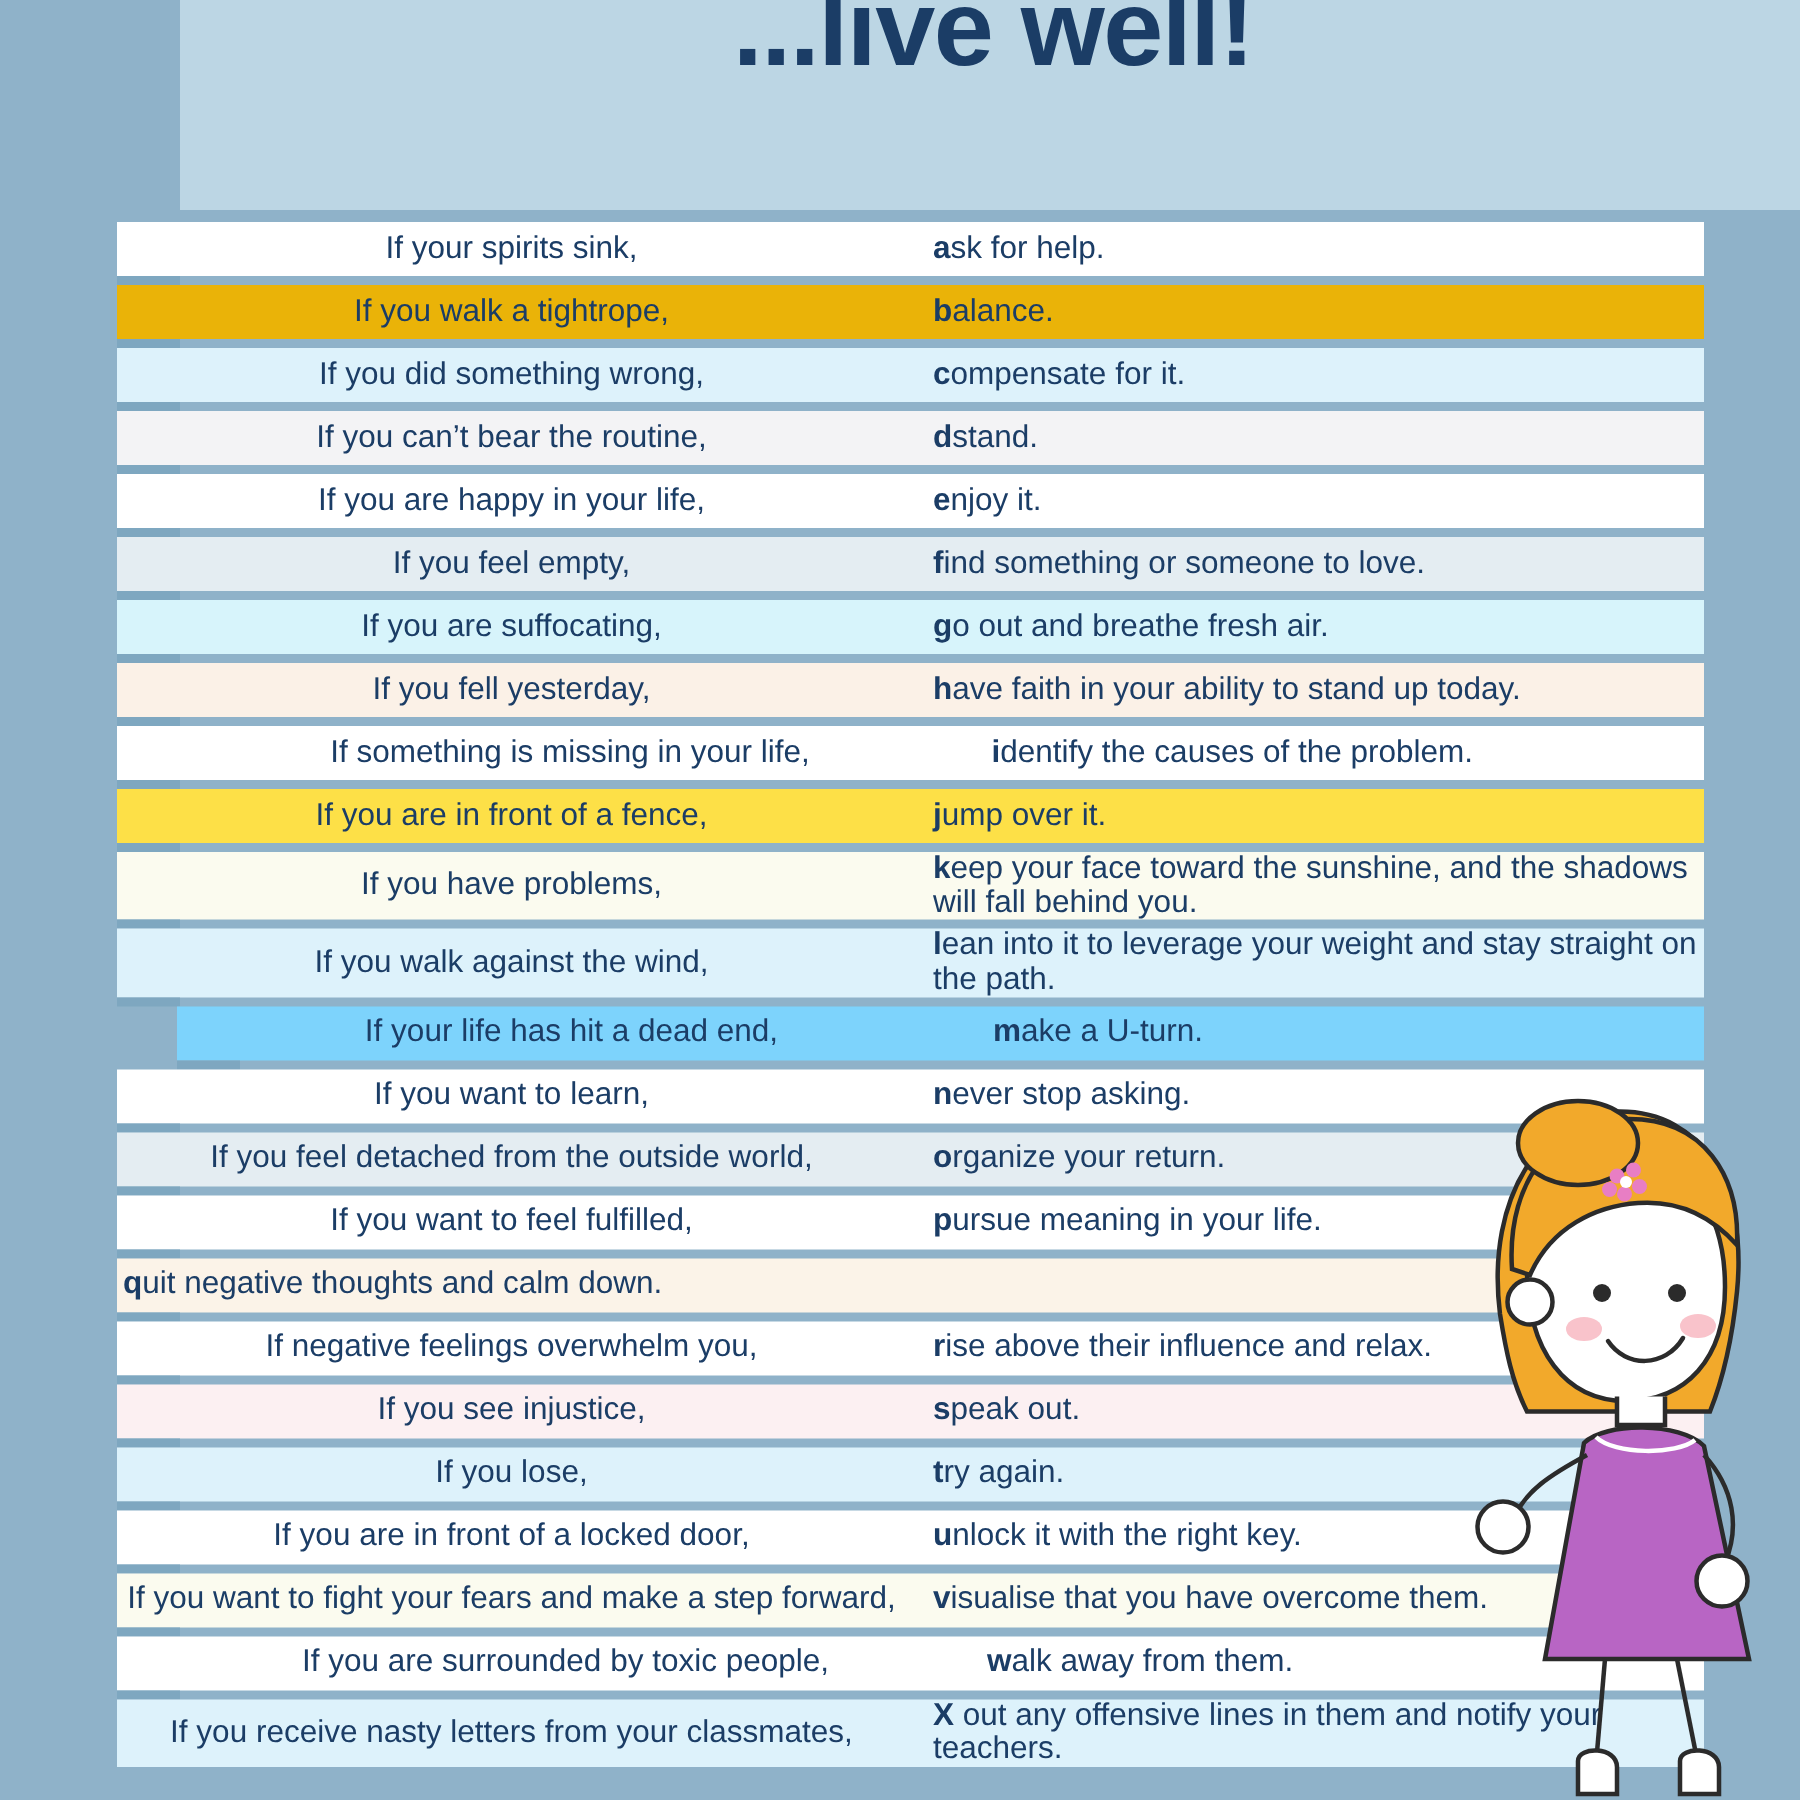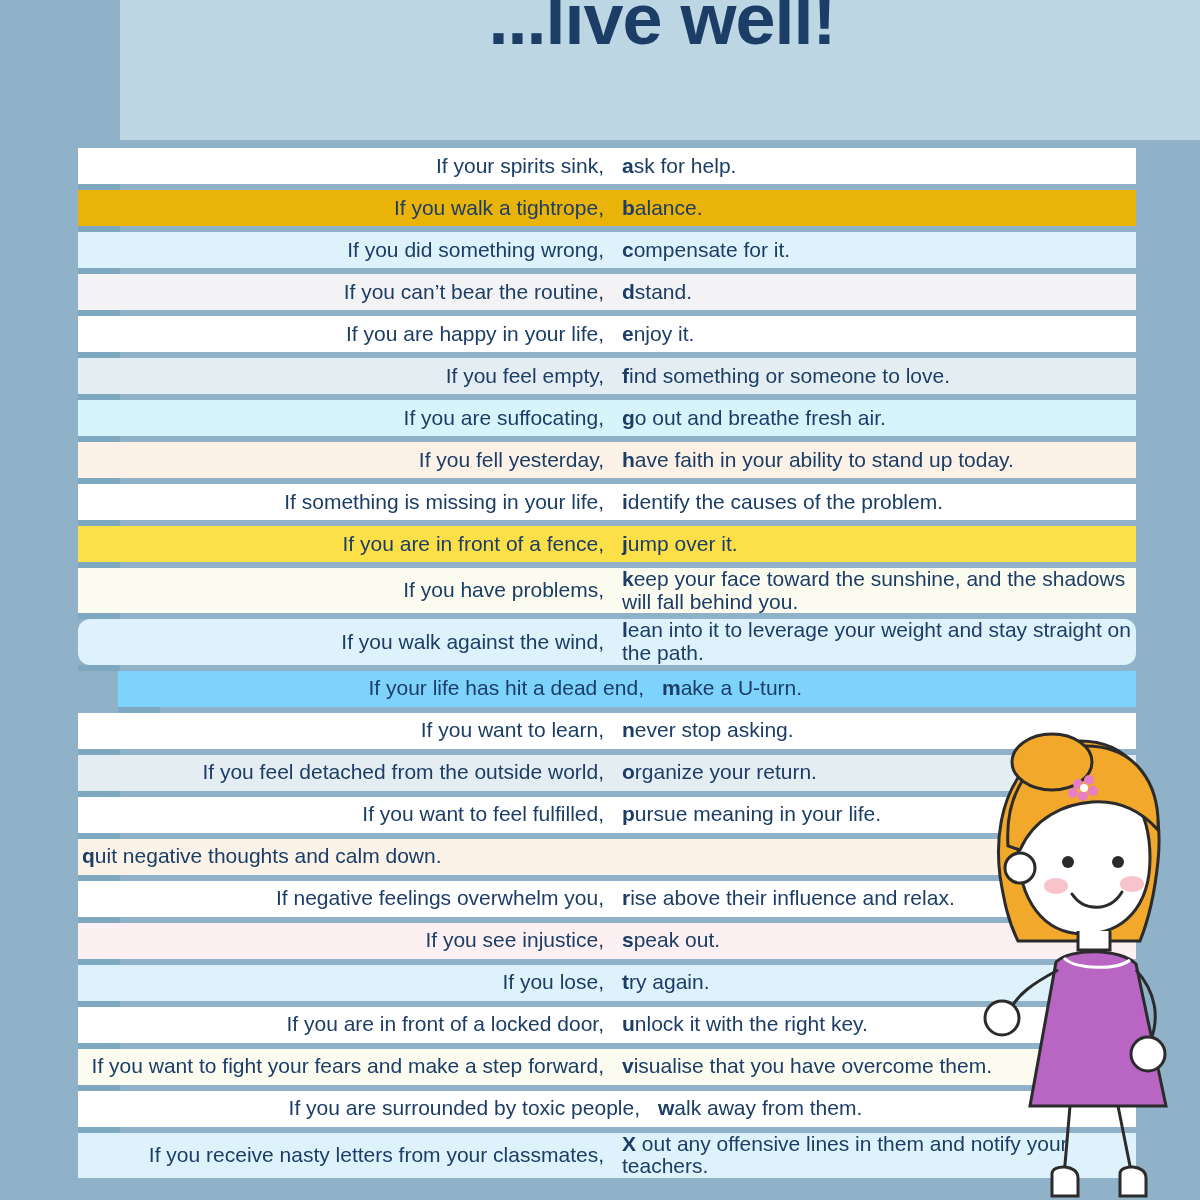--- a/index.html
+++ b/index.html
@@ -51,21 +51,21 @@
     position: relative;
     display: flex;
     align-items: center;
     min-height: 36px;
     margin-bottom: 6px;
     box-sizing: border-box;
   }
   .row .left {
     width: 540px;
     flex: 0 0 540px;
-    text-align: right;
+    text-align: center;
     padding-right: 14px;
     box-sizing: border-box;
     font-size: 21px;
     color: #1b3d66;
     line-height: 1.08;
   }
   .row .right {
     flex: 1 1 auto;
     padding-left: 4px;
     box-sizing: border-box;
@@ -137,36 +137,36 @@
       <div class="row" style="background: rgb(215, 244, 251);">
         <div class="left">If you are suffocating,</div>
         <div class="right"><b>g</b><span>o out and breathe fresh air.</span></div>
         <div class="tab"></div>
       </div>
       <div class="row" style="background: rgb(251, 241, 231);">
         <div class="left">If you fell yesterday,</div>
         <div class="right"><b>h</b><span>ave faith in your ability to stand up today.</span></div>
         <div class="tab"></div>
       </div>
-      <div class="row" style="background: rgb(255, 255, 255);">
+      <div class="row" style="background: rgb(255, 255, 255); padding-left: 39px;">
         <div class="left">If something is missing in your life,</div>
         <div class="right"><b>i</b><span>dentify the causes of the problem.</span></div>
         <div class="tab"></div>
       </div>
       <div class="row" style="background: #fde047;">
         <div class="left">If you are in front of a fence,</div>
         <div class="right"><b>j</b><span>ump over it.</span></div>
         <div class="tab"></div>
       </div>
       <div class="row" style="background: rgb(251, 251, 239);">
         <div class="left">If you have problems,</div>
         <div class="right"><b>k</b><span>eep your face toward the sunshine, and the shadows will fall behind you.</span></div>
         <div class="tab"></div>
       </div>
-      <div class="row" style="background: rgb(221, 242, 251); border-radius: 12px;">
+      <div class="row" style="background: rgb(221, 242, 251);">
         <div class="left">If you walk against the wind,</div>
         <div class="right"><b>l</b><span>ean into it to leverage your weight and stay straight on the path.</span></div>
         <div class="tab"></div>
       </div>
       <div class="row" style="background: #7dd3fc; margin-left: 40px;">
         <div class="left">If your life has hit a dead end,</div>
         <div class="right"><b>m</b><span>ake a U-turn.</span></div>
         <div class="tab"></div>
       </div>
       <div class="row" style="background: rgb(255, 255, 255);">

